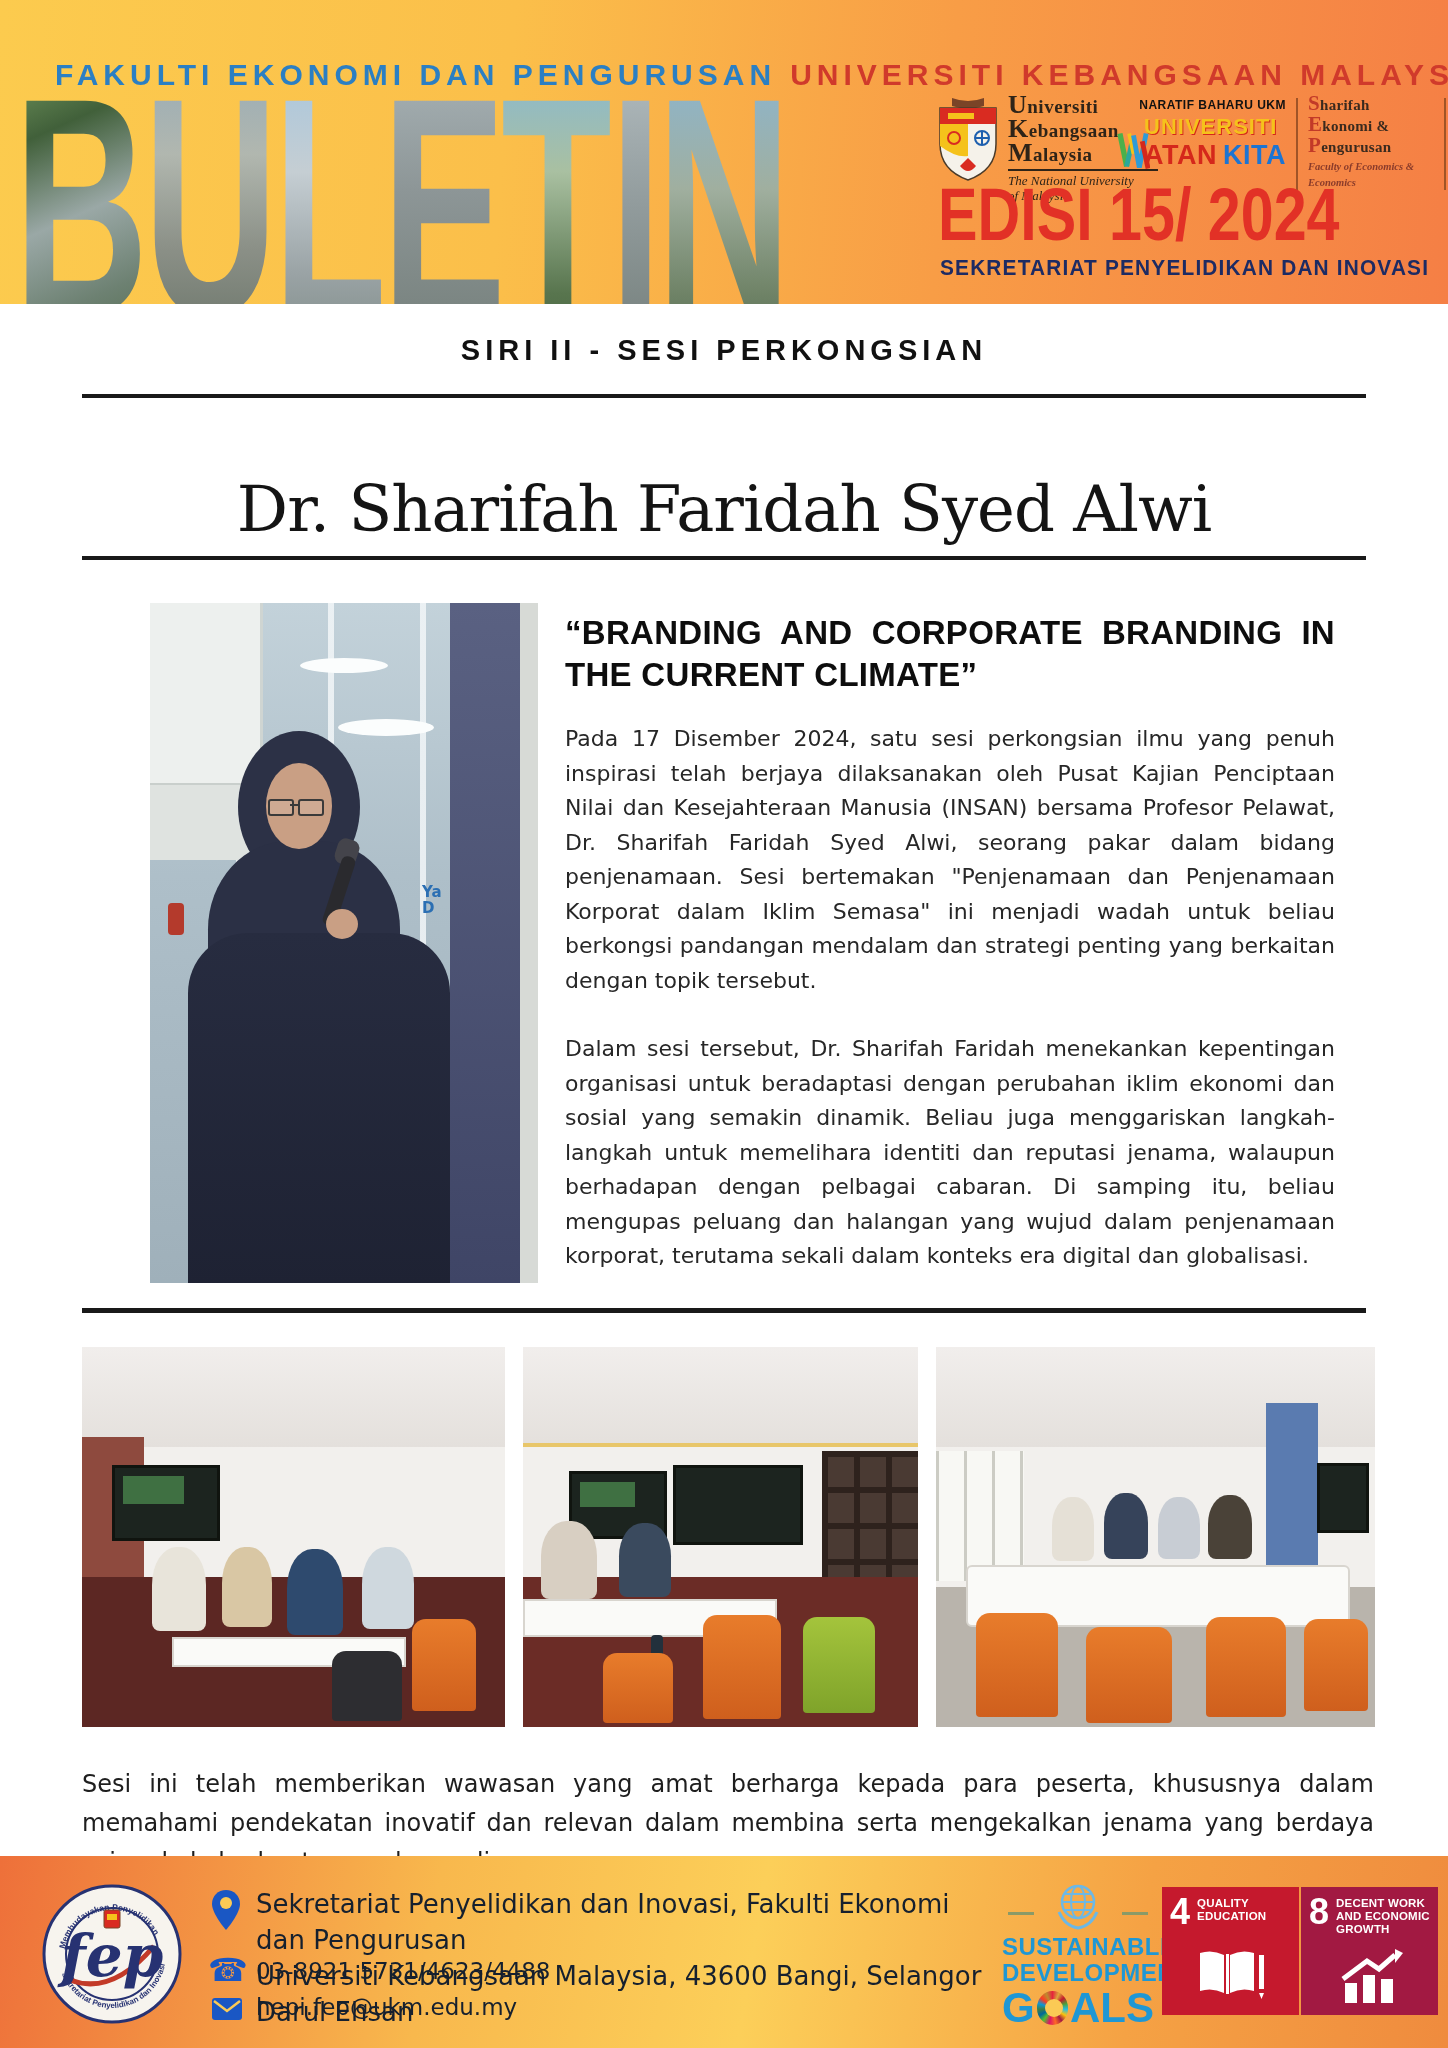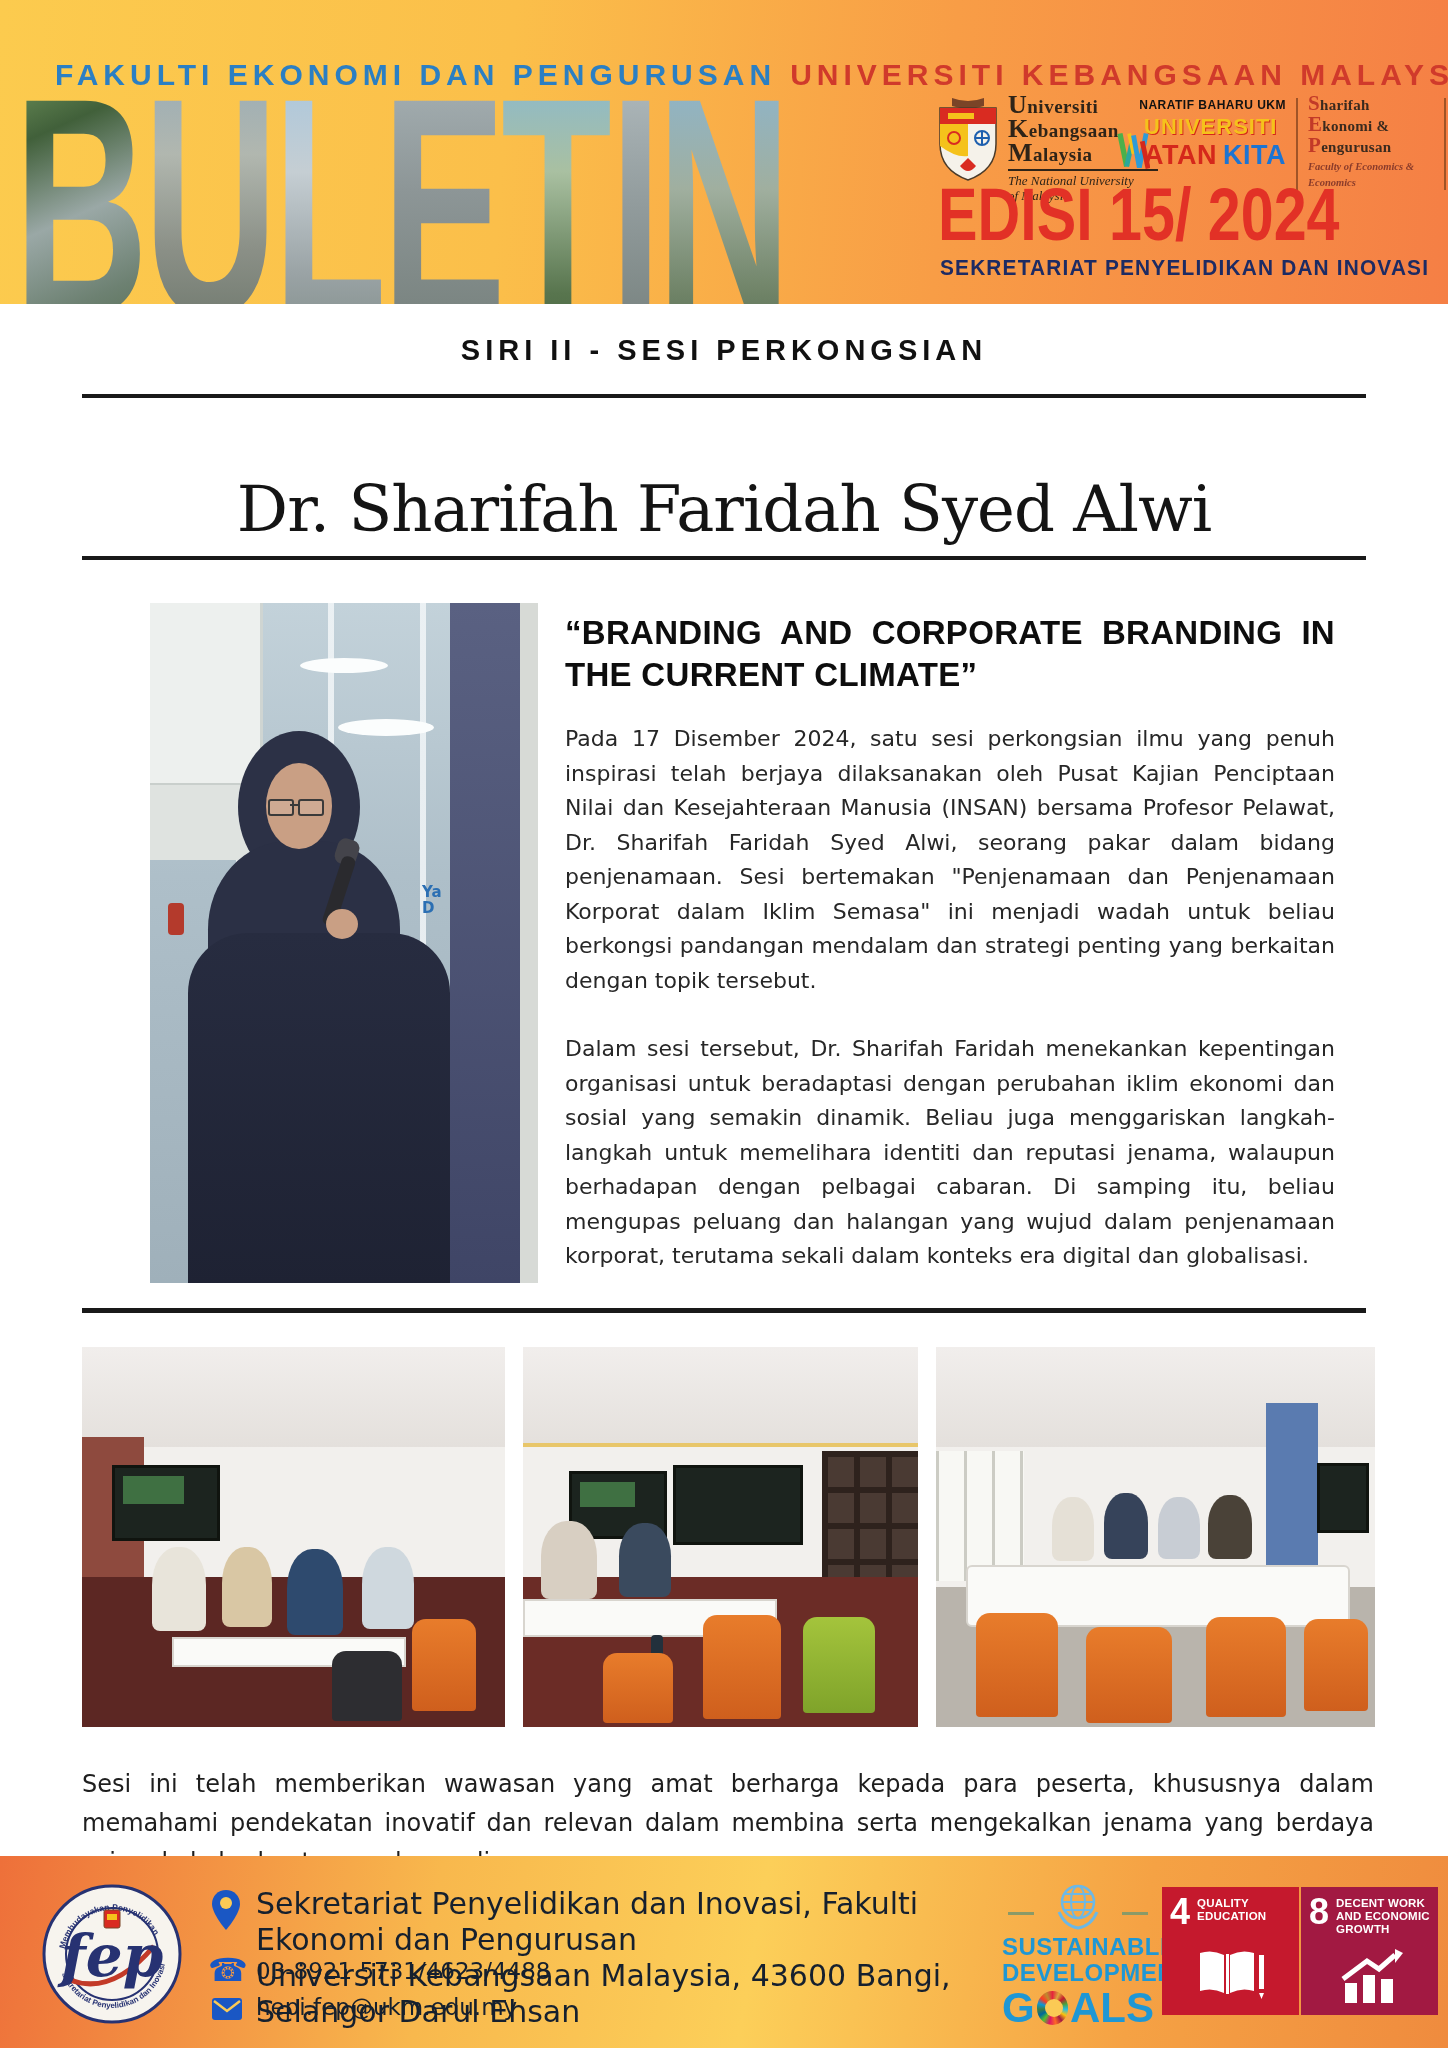--- a/index.html
+++ b/index.html
@@ -130,21 +130,21 @@
 
   
   .closing{position:absolute;left:82px;top:1765px;width:1292px;margin:0;
            font-size:24px;line-height:39px;color:#1e1e1e;text-align:justify;}
 
   
   .footer{position:absolute;left:0;top:1856px;width:1448px;height:192px;
           background:linear-gradient(100deg,#ee703a 0%,#f8b84d 30%,#fccf59 52%,#f5a244 78%,#ef8b3e 100%);}
   .fep-badge{position:absolute;left:42px;top:28px;}
   .addr-pin{position:absolute;left:212px;top:34px;}
-  .addr{position:absolute;left:256px;top:30px;margin:0;width:740px;font-size:30px;line-height:36px;color:#16202e;}
+  .addr{position:absolute;left:256px;top:30px;margin:0;width:740px;font-size:26px;line-height:36px;color:#16202e;}
   .phone-icon{position:absolute;left:208px;top:98px;font-size:32px;color:#1a57c4;line-height:1;}
   .phone{position:absolute;left:256px;top:102px;margin:0;font-size:23px;color:#16202e;}
   .mail-icon{position:absolute;left:212px;top:142px;}
   .mail{position:absolute;left:256px;top:138px;margin:0;font-size:23px;color:#16202e;}
   .sdg-logo{position:absolute;left:1002px;top:22px;width:152px;text-align:center;}
   .sdg-emblem-row{position:relative;height:56px;}
   .sdg-dash{position:absolute;top:34px;width:26px;height:3px;background:#8a9a68;}
   .sdg-dash.l{left:6px;} .sdg-dash.r{right:6px;}
   .sdg-line{margin:0;font-family:"Liberation Sans",sans-serif;font-weight:800;color:#1f97d4;font-size:24px;line-height:26px;letter-spacing:0.5px;}
   .sdg-goals{display:flex;justify-content:center;align-items:center;margin-top:1px;}

